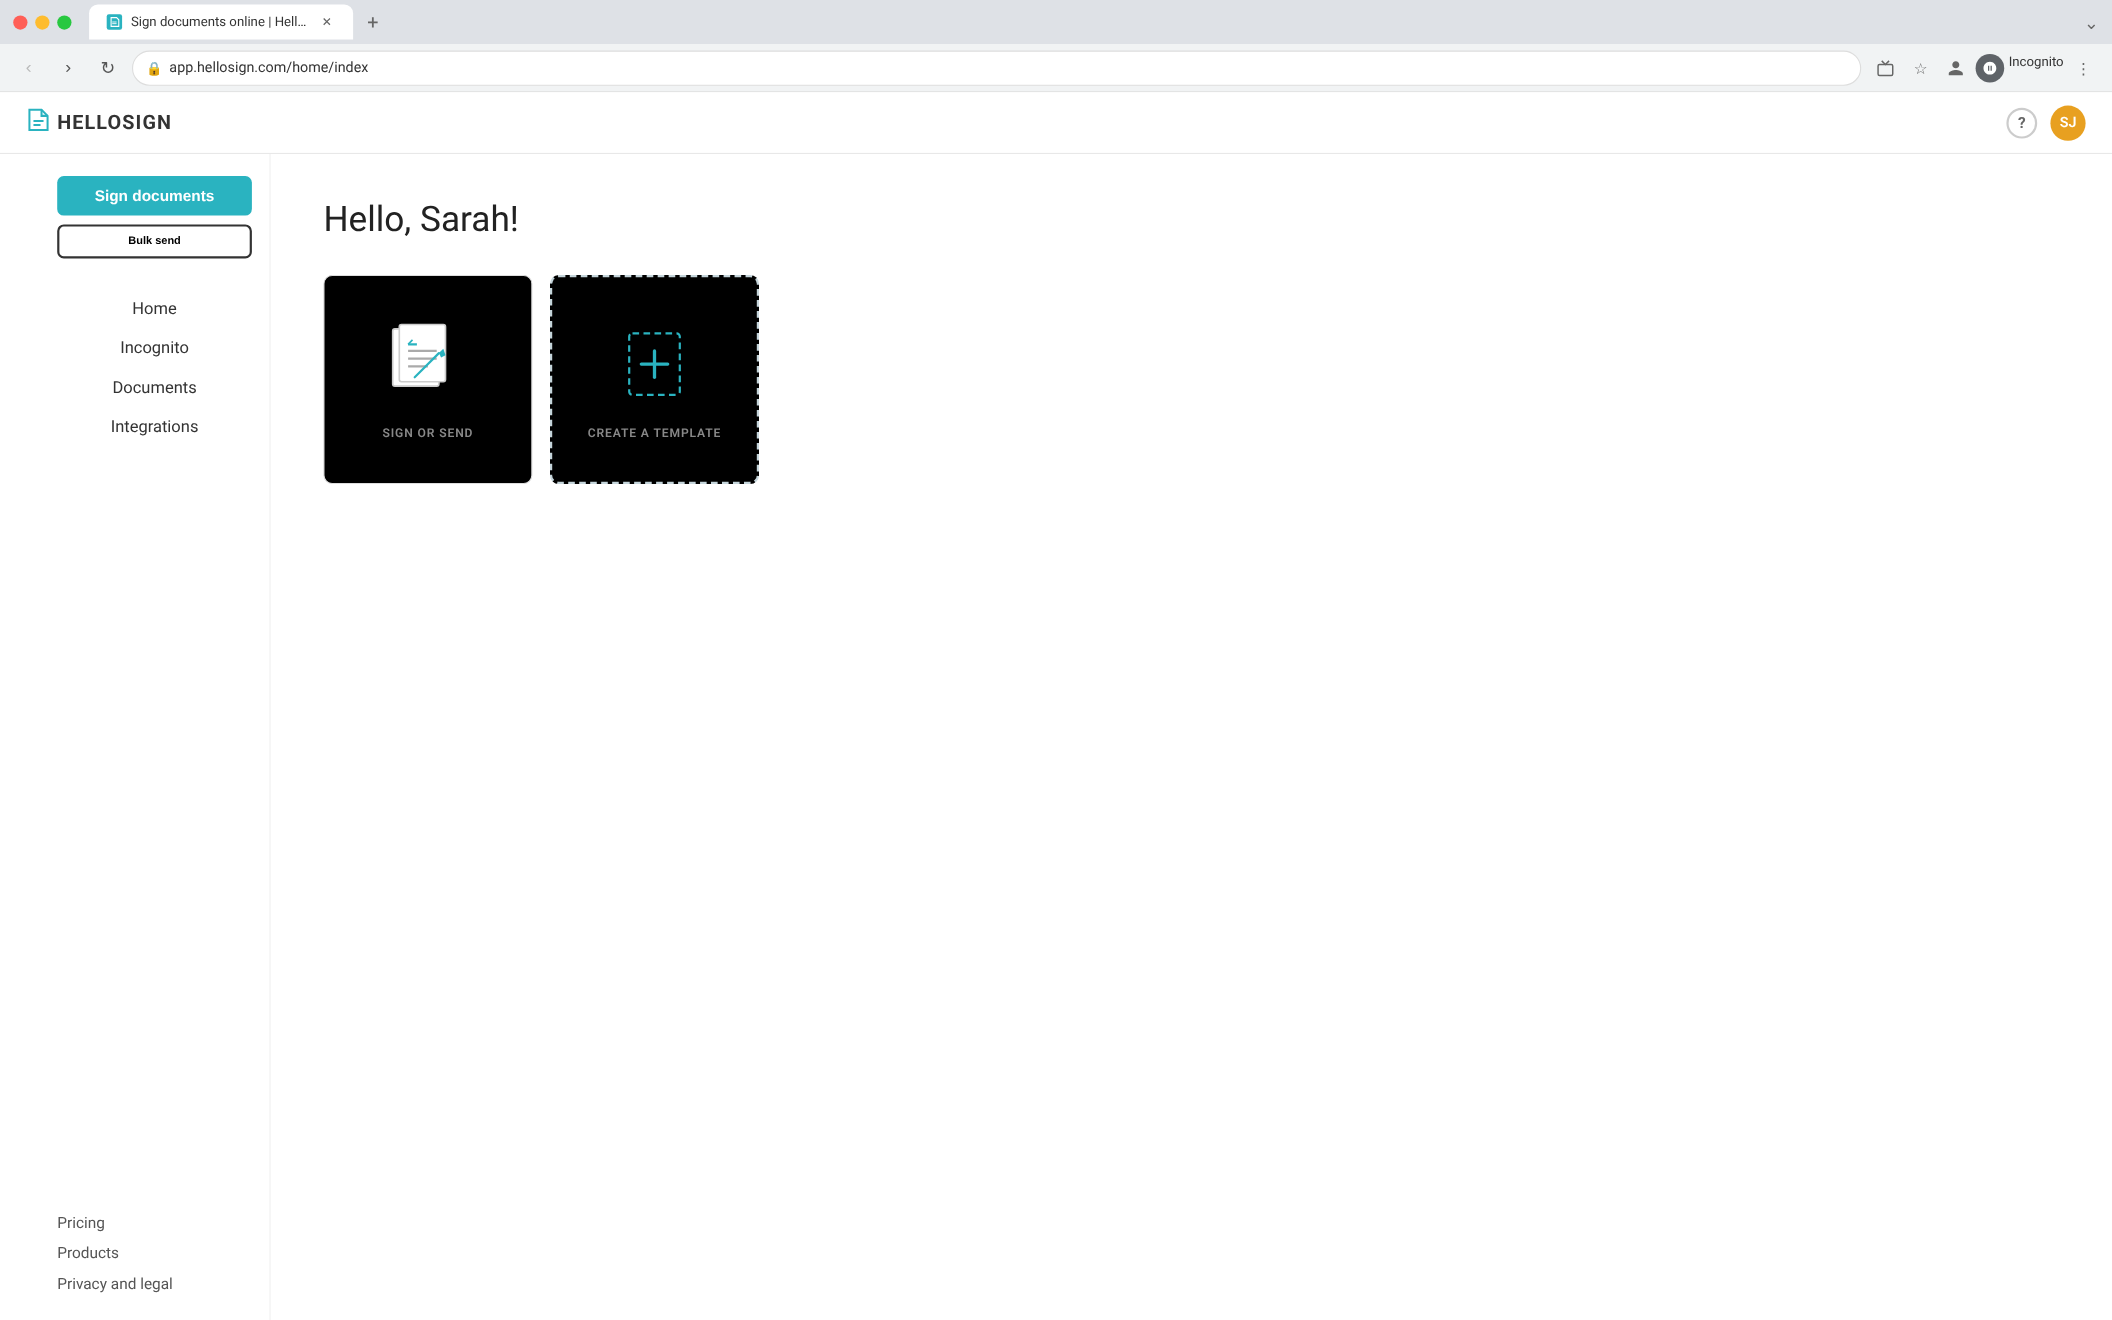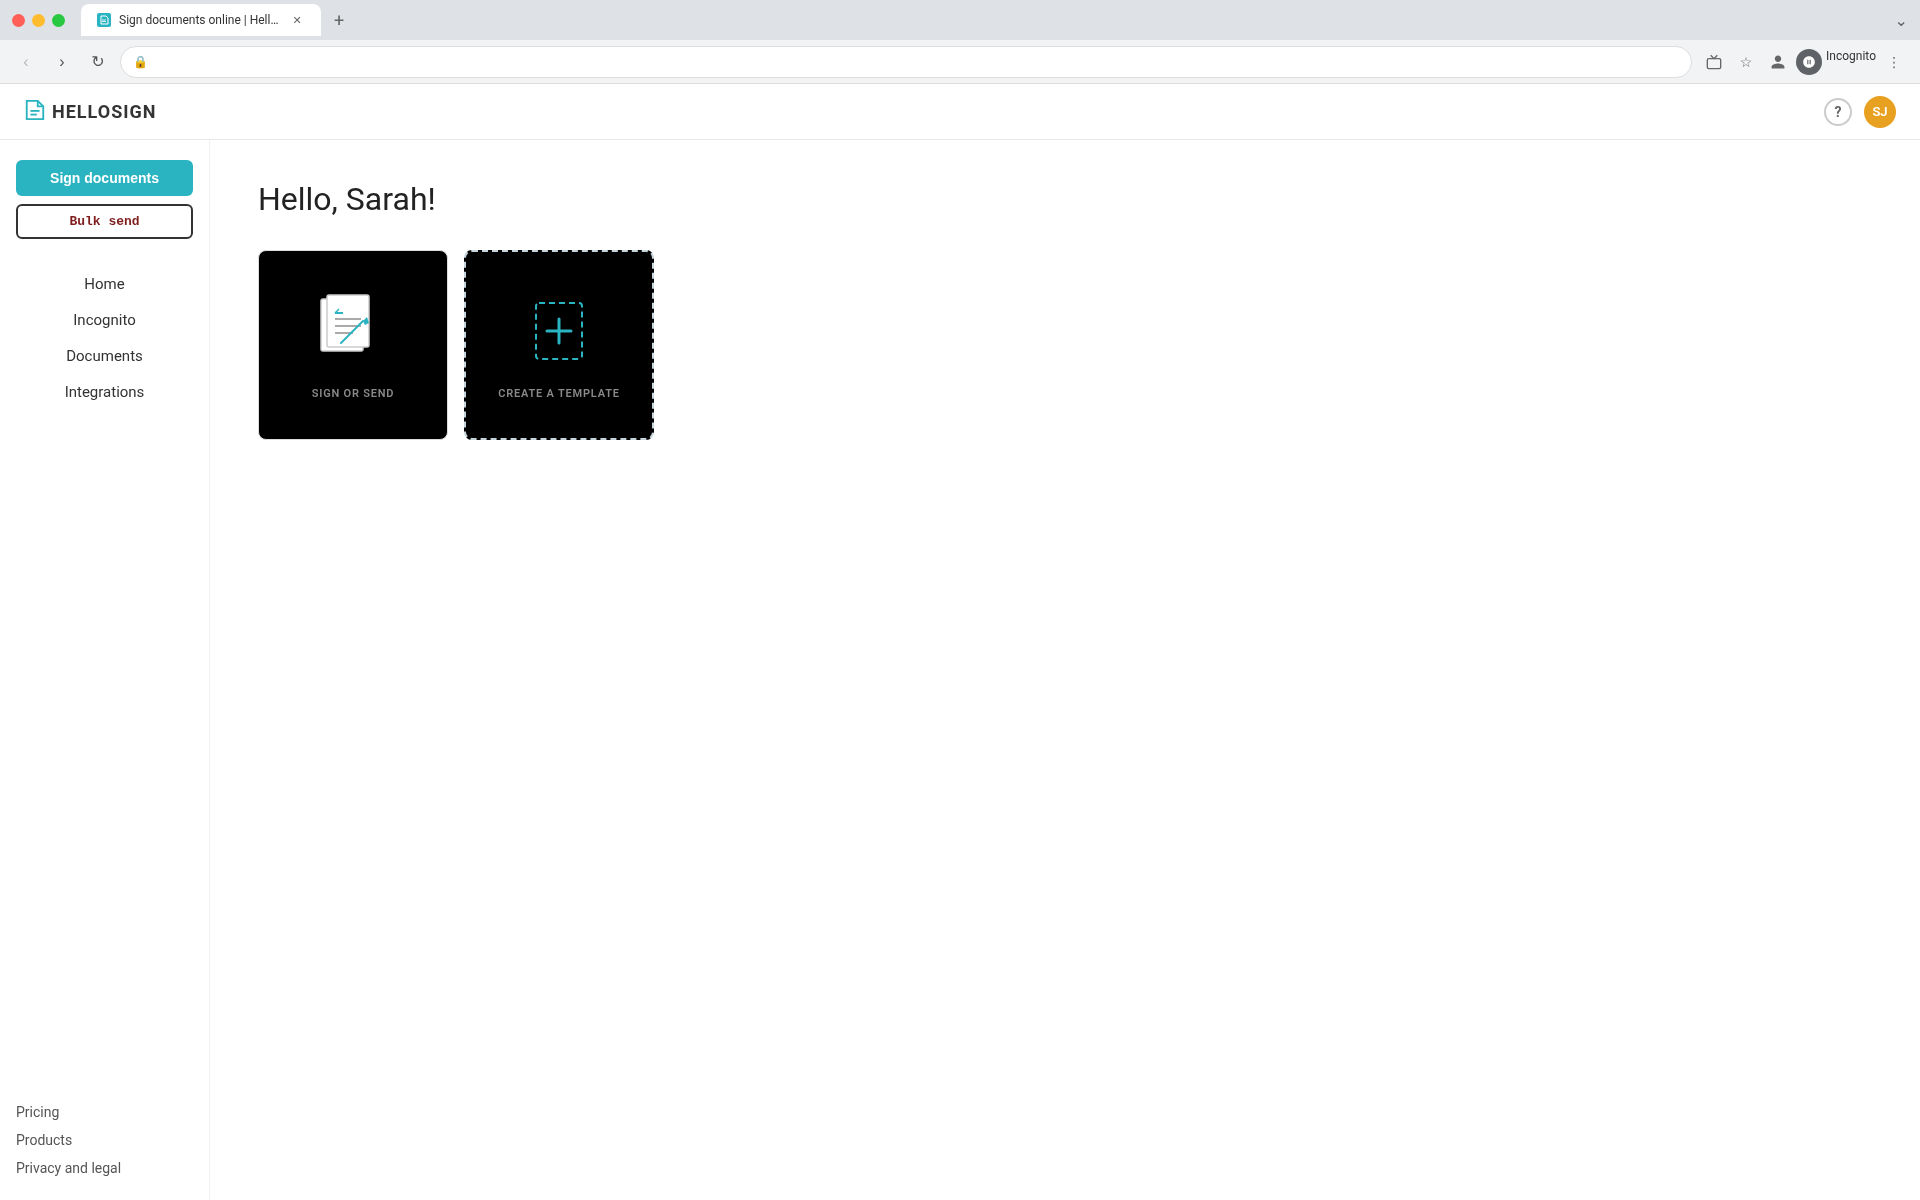--- a/index.html
+++ b/index.html
@@ -288,20 +288,21 @@
       font-size: 13px;
       font-weight: 600;
       cursor: pointer;
     }
 
     
     .app-body {
       display: flex;
       flex: 1;
       overflow: hidden;
+      margin-left: 36px;
     }
 
     
     .sidebar {
       width: 210px;
       padding: 20px 16px;
       border-right: 1px solid #f0f0f0;
       display: flex;
       flex-direction: column;
       justify-content: space-between;
@@ -322,31 +323,30 @@
       font-size: 14px;
       font-weight: 600;
       cursor: pointer;
       text-align: center;
       width: 100%;
       margin-bottom: 4px;
     }
 
     .sidebar-btn-secondary {
       background: transparent;
-      color: #7f1d1d;
+      color: #000000;
       border: 2px solid #333;
       border-radius: 6px;
       padding: 8px 16px;
-      font-size: 13px;
+      font-size: 10px;
       font-weight: 600;
       cursor: pointer;
       text-align: center;
       width: 100%;
       margin-bottom: 16px;
-      font-family: Liberation Mono, monospace;
     }
 
     .sidebar-nav {
       display: flex;
       flex-direction: column;
       gap: 2px;
       margin-top: 8px;
       align-items: center;
     }
 
@@ -463,20 +463,21 @@
     </div>
   </div>
 
   <div class="browser-toolbar">
     <button class="nav-btn disabled">‹</button>
     <button class="nav-btn">›</button>
     <button class="nav-btn">↻</button>
 
     <div class="address-bar">
       <span class="address-bar-lock">🔒</span>
+      <span class="address-bar-url">app.hellosign.com/home/index</span>
     </div>
 
     <div class="toolbar-actions">
       <button class="toolbar-icon-btn" title="Cast">
         <svg width="16" height="16" viewBox="0 0 24 24" fill="none" stroke="currentColor" stroke-width="2">
           <rect x="2" y="7" width="20" height="15" rx="2" ry="2"></rect>
           <polyline points="17 2 12 7 7 2"></polyline>
         </svg>
       </button>
       <button class="toolbar-icon-btn">☆</button>

